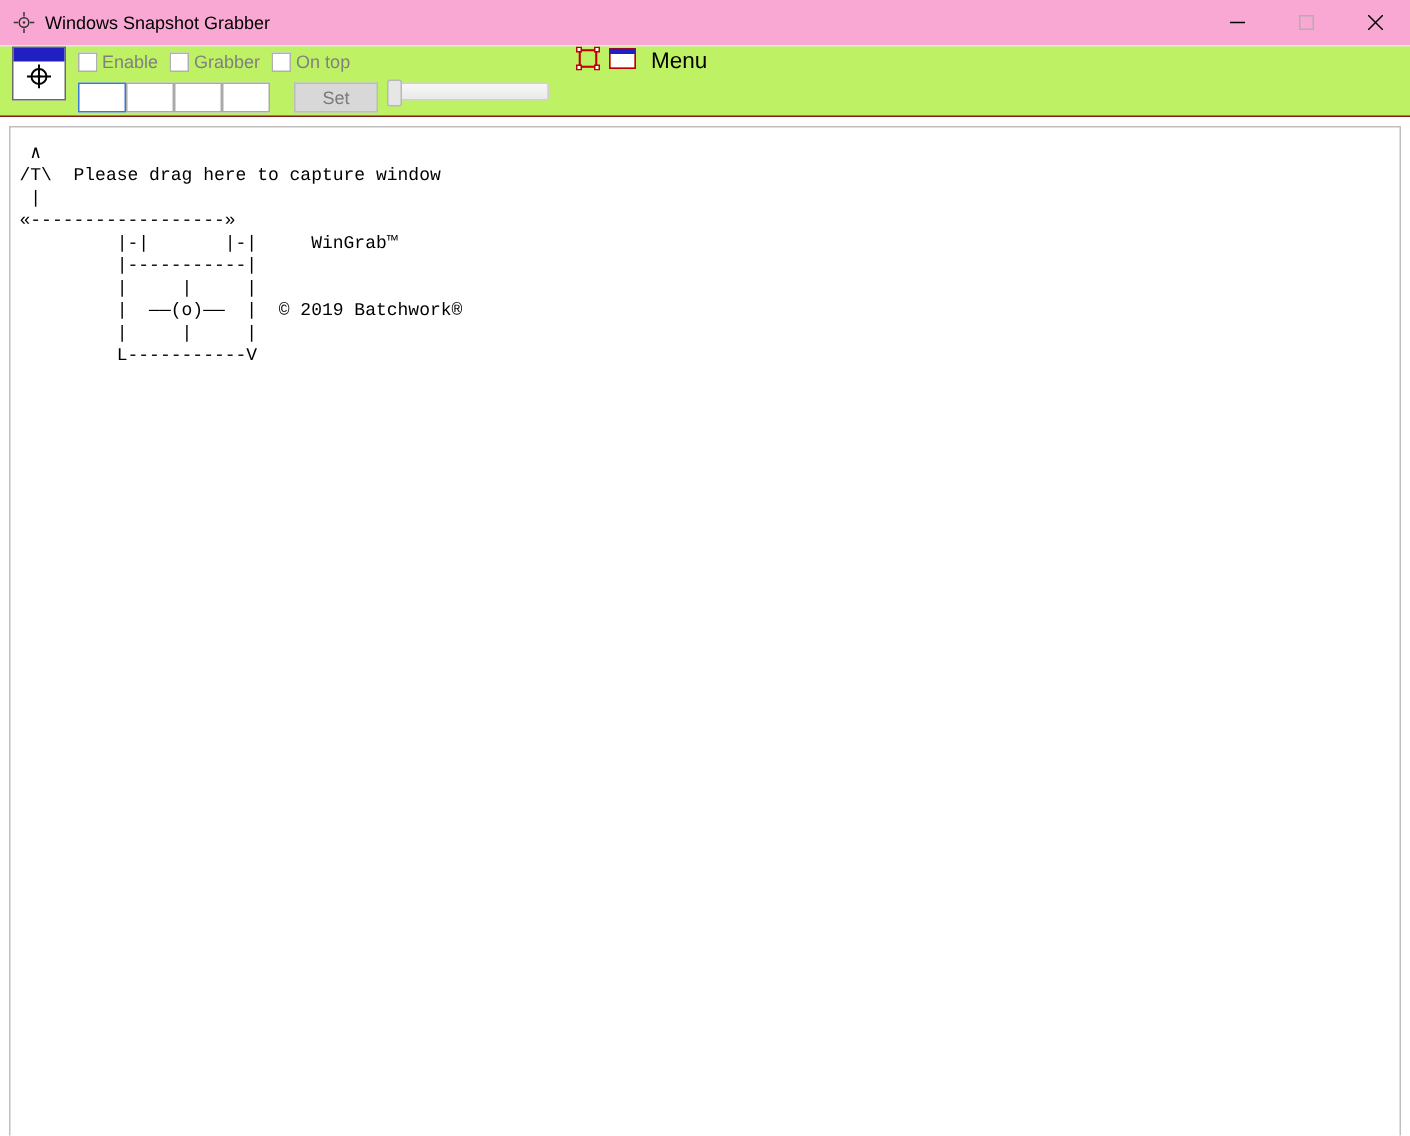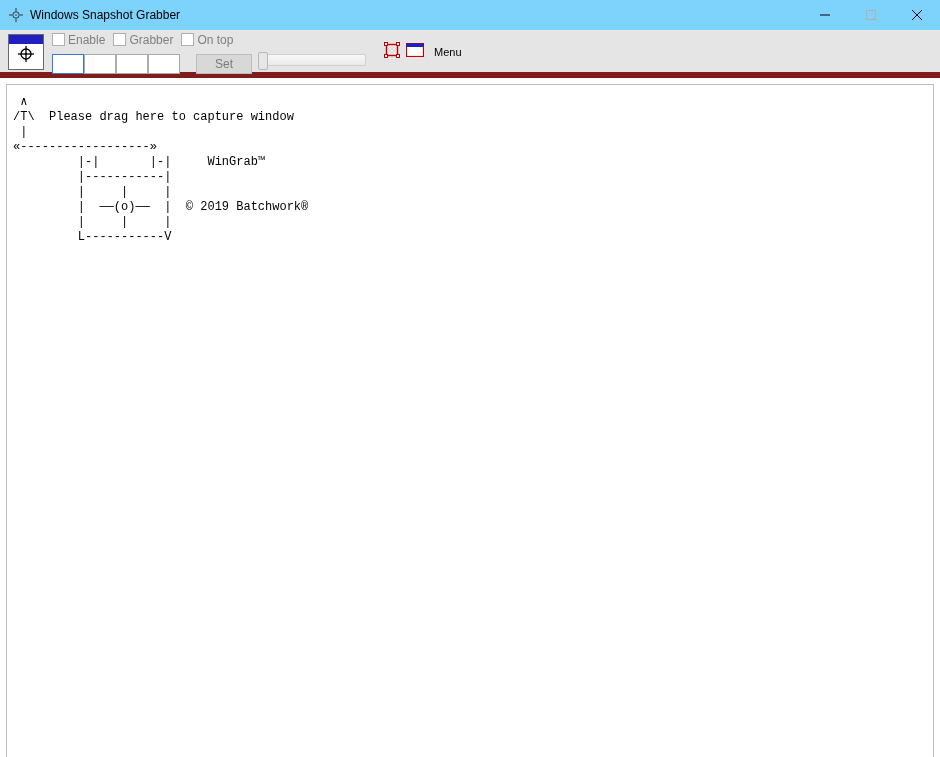--- a/index.html
+++ b/index.html
@@ -9,21 +9,21 @@
       background: #ffffff;
       width: 940px;
       height: 757px;
       overflow: hidden;
     }
     .titlebar {
       height: 30px;
       display: flex;
       align-items: center;
       padding: 0 0 0 8px;
-      background: #7dd3fc;
+      background: #f9a8d4;
     }
     .titlebar-icon {
       width: 16px;
       height: 16px;
       margin-right: 6px;
       display: flex;
       align-items: center;
       justify-content: center;
     }
     .titlebar-title {
@@ -38,25 +38,25 @@
       width: 46px;
       height: 30px;
       display: flex;
       align-items: center;
       justify-content: center;
       cursor: pointer;
     }
     .win-btn.disabled { color: #b0b0b0; }
     .toolbar {
       height: 48px;
-      background: #e5e5e5;
+      background: #bef264;
       border-top: 1px solid #e8e8e8;
-      border-bottom: 6px solid #7f1d1d;
-      display: flex;
-      align-items: center;
+      border-bottom: 1px solid #7f1d1d;
+      display: flex;
+      align-items: flex-start;
       padding: 0 8px;
       gap: 0;
     }
     .crosshair-btn {
       width: 36px;
       height: 36px;
       background: #ffffff;
       border: 1px solid #6a6a6a;
       display: flex;
       align-items: center;
@@ -145,21 +145,21 @@
       border-radius: 2px;
     }
     .icon-buttons {
       display: flex;
       align-items: center;
       gap: 6px;
       margin-left: 14px;
     }
     .menu-link {
       color: #000;
-      font-size: 11px;
+      font-size: 15px;
       cursor: pointer;
       margin-left: 4px;
     }
     .content-area {
       margin: 6px;
       height: 708px;
       background: #ffffff;
       border: 1px solid #bfbfbf;
       padding: 10px 6px;
     }

